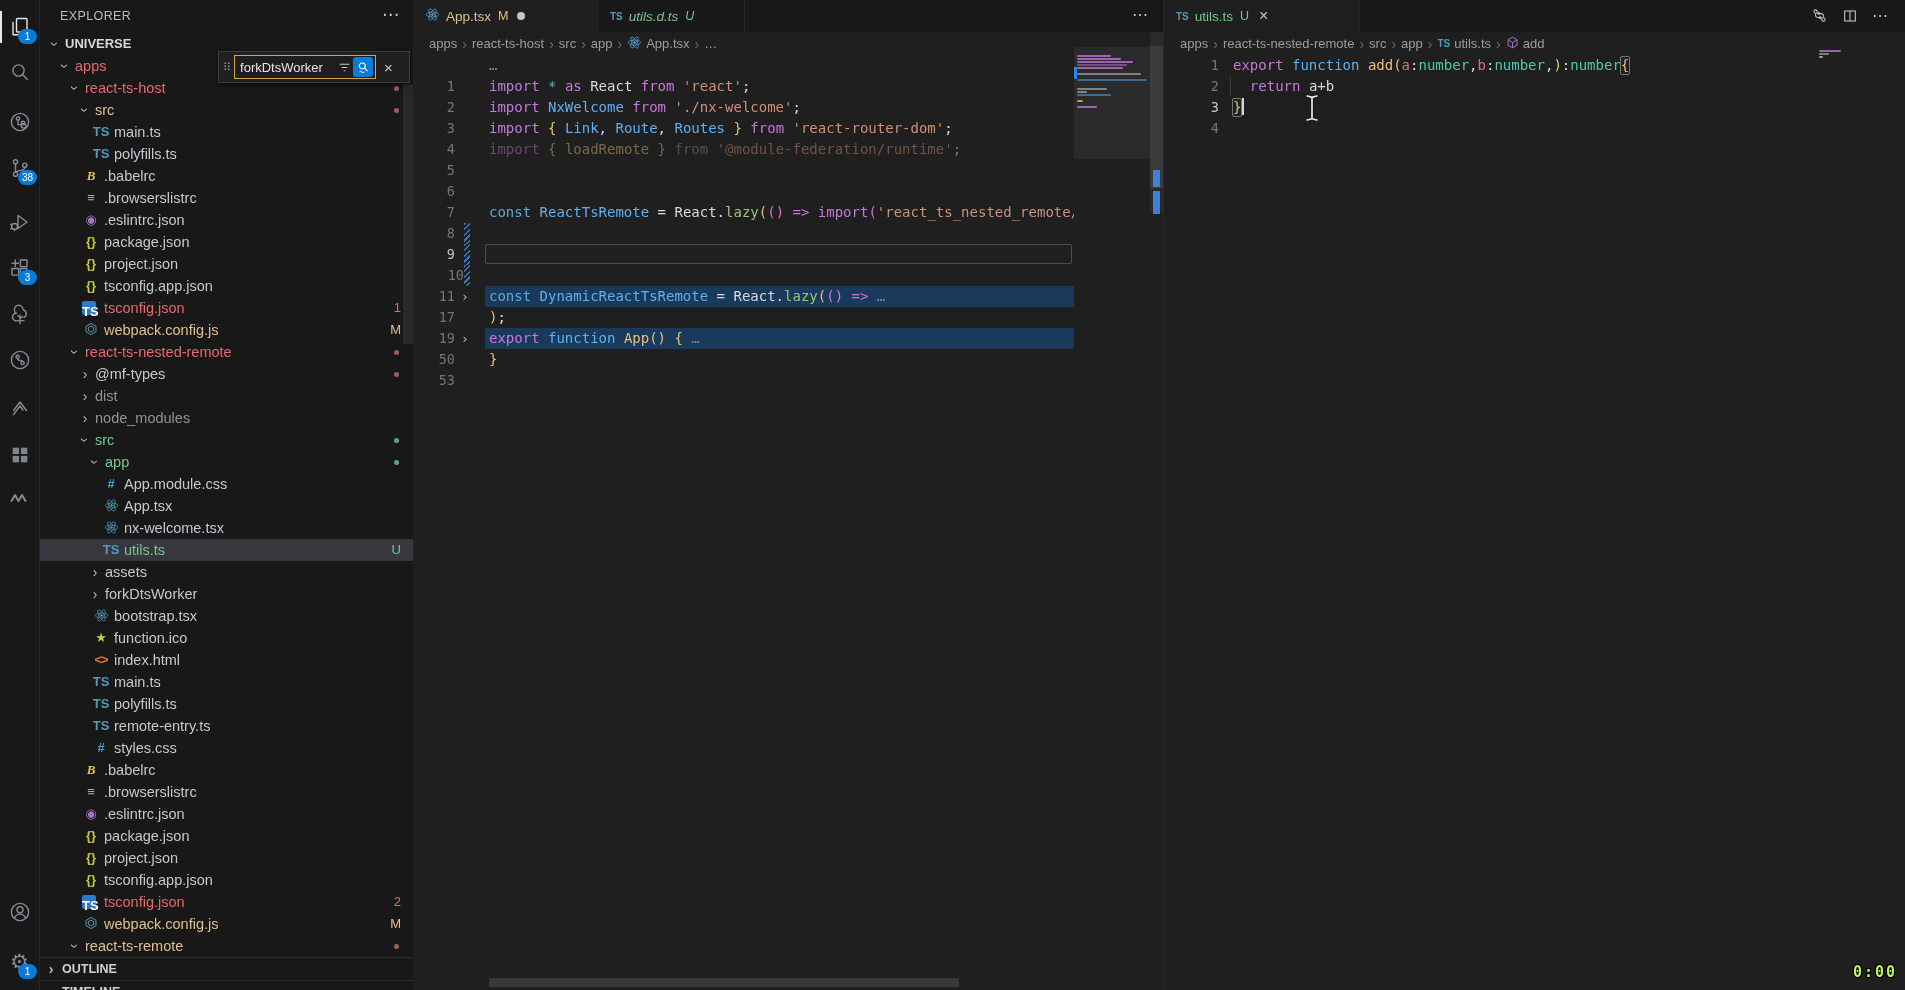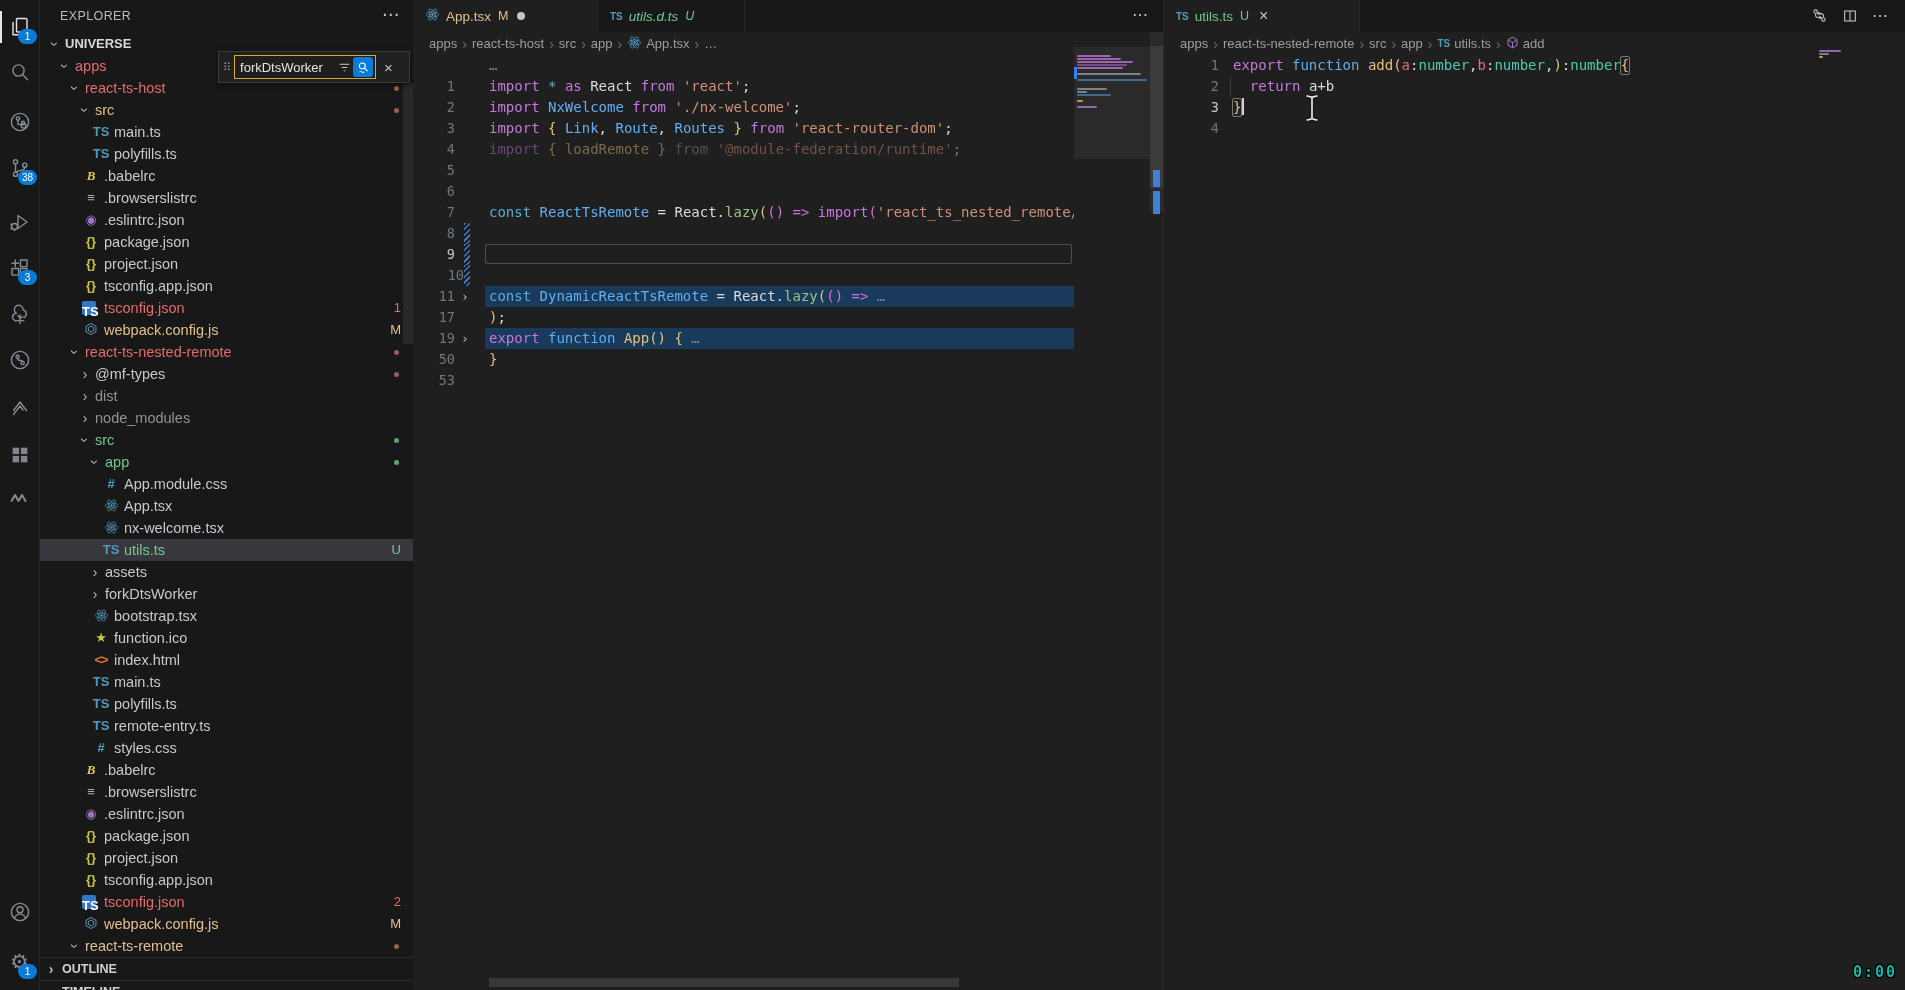--- a/index.html
+++ b/index.html
@@ -99,21 +99,21 @@
   
   .minimap{position:absolute;}
   .mm-bar{position:absolute;height:2px;border-radius:1px;opacity:.75;}
   .mm-slider{position:absolute;background:rgba(255,255,255,.05);}
   .mm-git{position:absolute;width:3px;background:#2f81f7;}
   .ruler{position:absolute;background:rgba(121,121,121,.12);}
   .ruler-thumb{position:absolute;background:rgba(121,121,121,.22);}
   .ruler-mark{position:absolute;background:#3f7fd4;}
   .hscroll{position:absolute;background:rgba(121,121,121,.28);}
   
-  .timer{position:absolute;right:8px;bottom:9px;font-family:"DejaVu Sans Mono",monospace;font-size:15px;font-weight:bold;color:#14b8a6;
+  .timer{position:absolute;right:8px;bottom:9px;font-family:"DejaVu Sans Mono",monospace;font-size:15px;font-weight:bold;color:#bef264;
     letter-spacing:2px;text-shadow:0 0 2px #000,1px 1px 0 #000,-1px -1px 0 #000,1px -1px 0 #000,-1px 1px 0 #000;z-index:20;margin-left:44px;}
   .mousecursor{position:absolute;left:1303px;top:92px;z-index:30;pointer-events:none;}
 </style>
 </head>
 <body>
 
 <div class="window">
 
   <aside class="activitybar" id="activitybar">
       <div class="ab-item active" style="top: 7px;">

